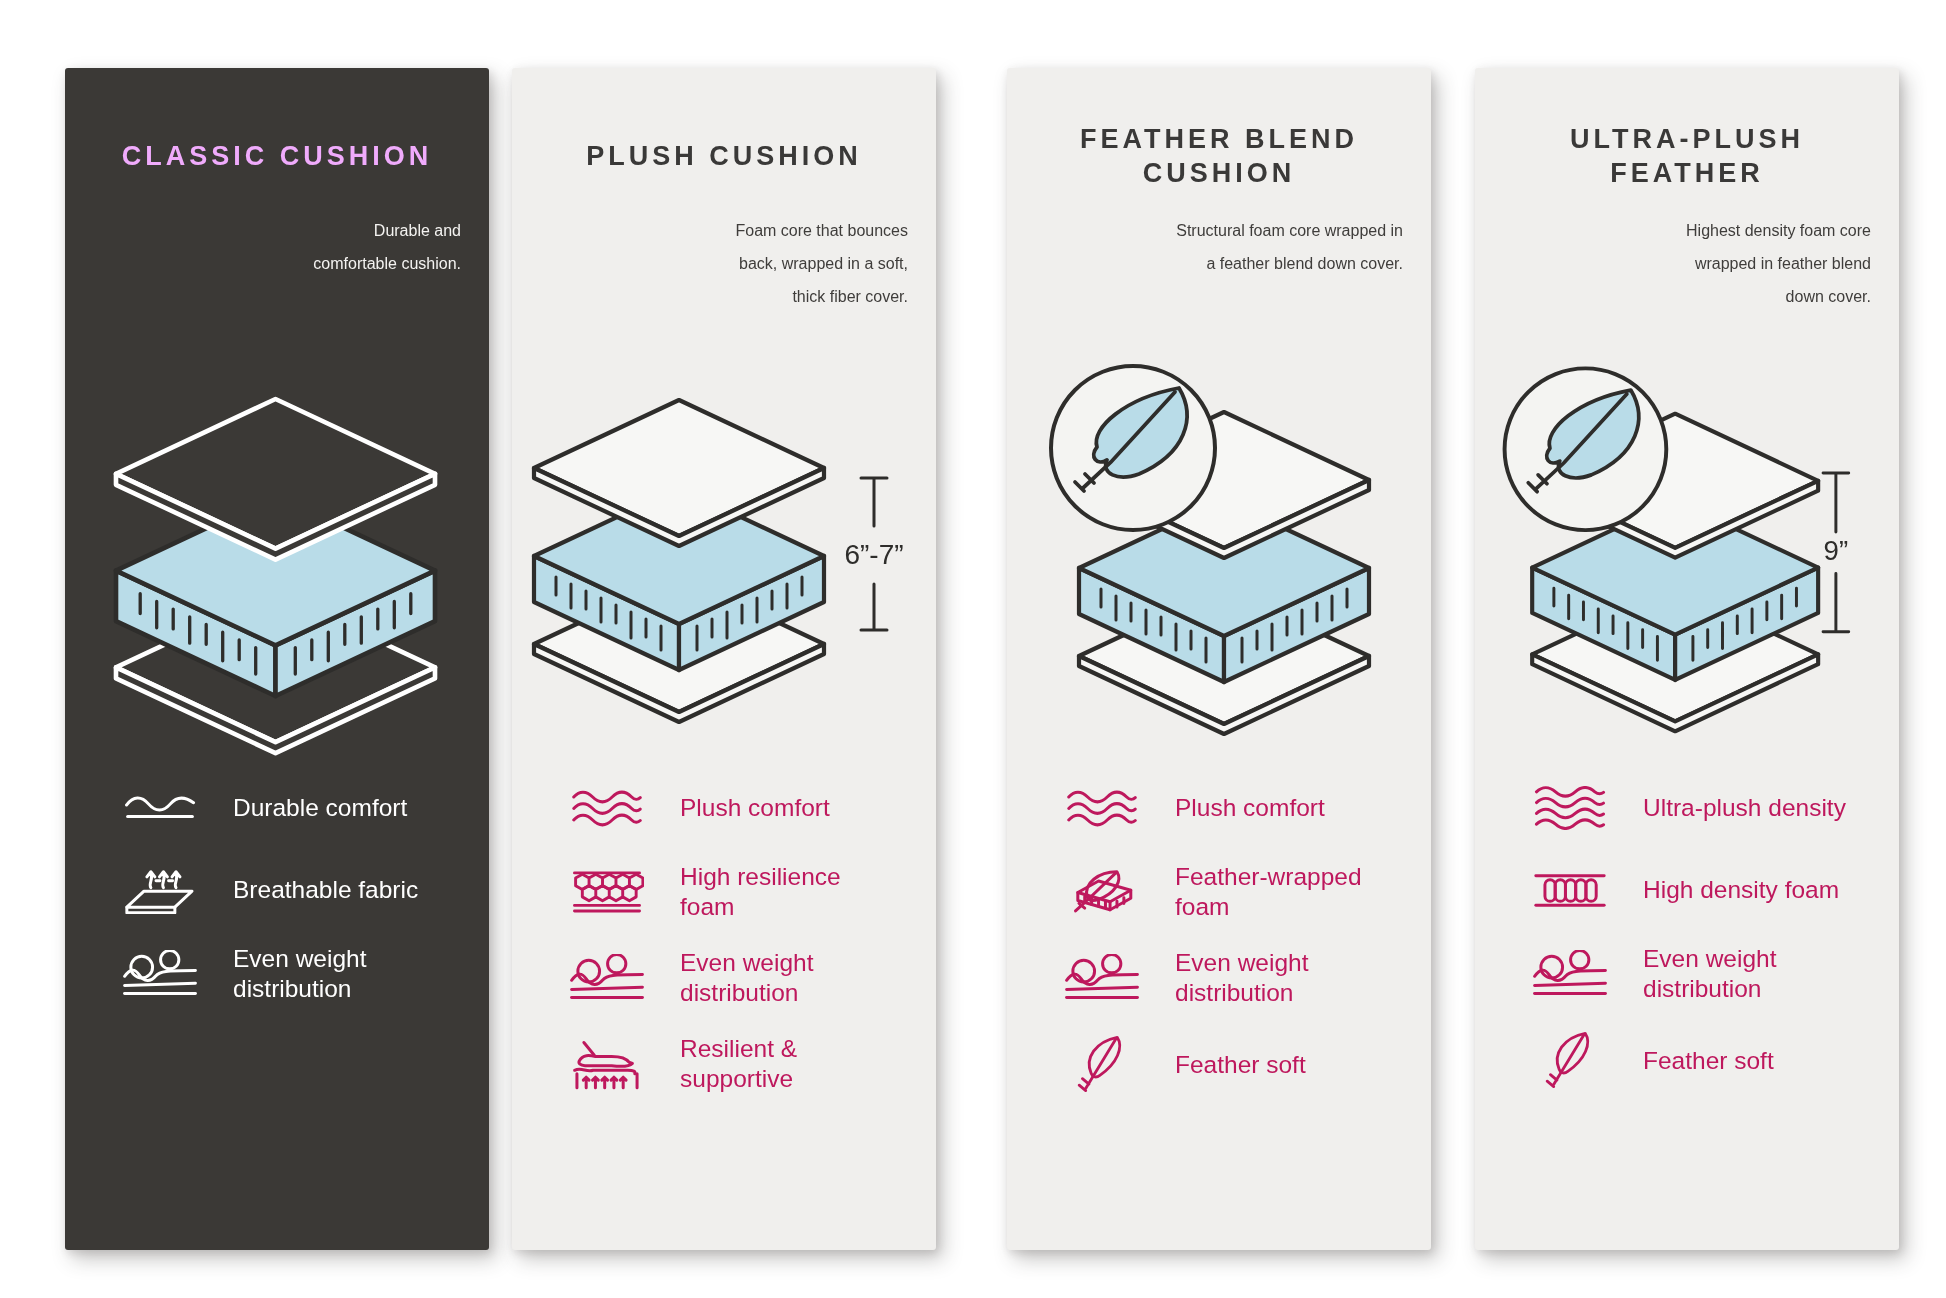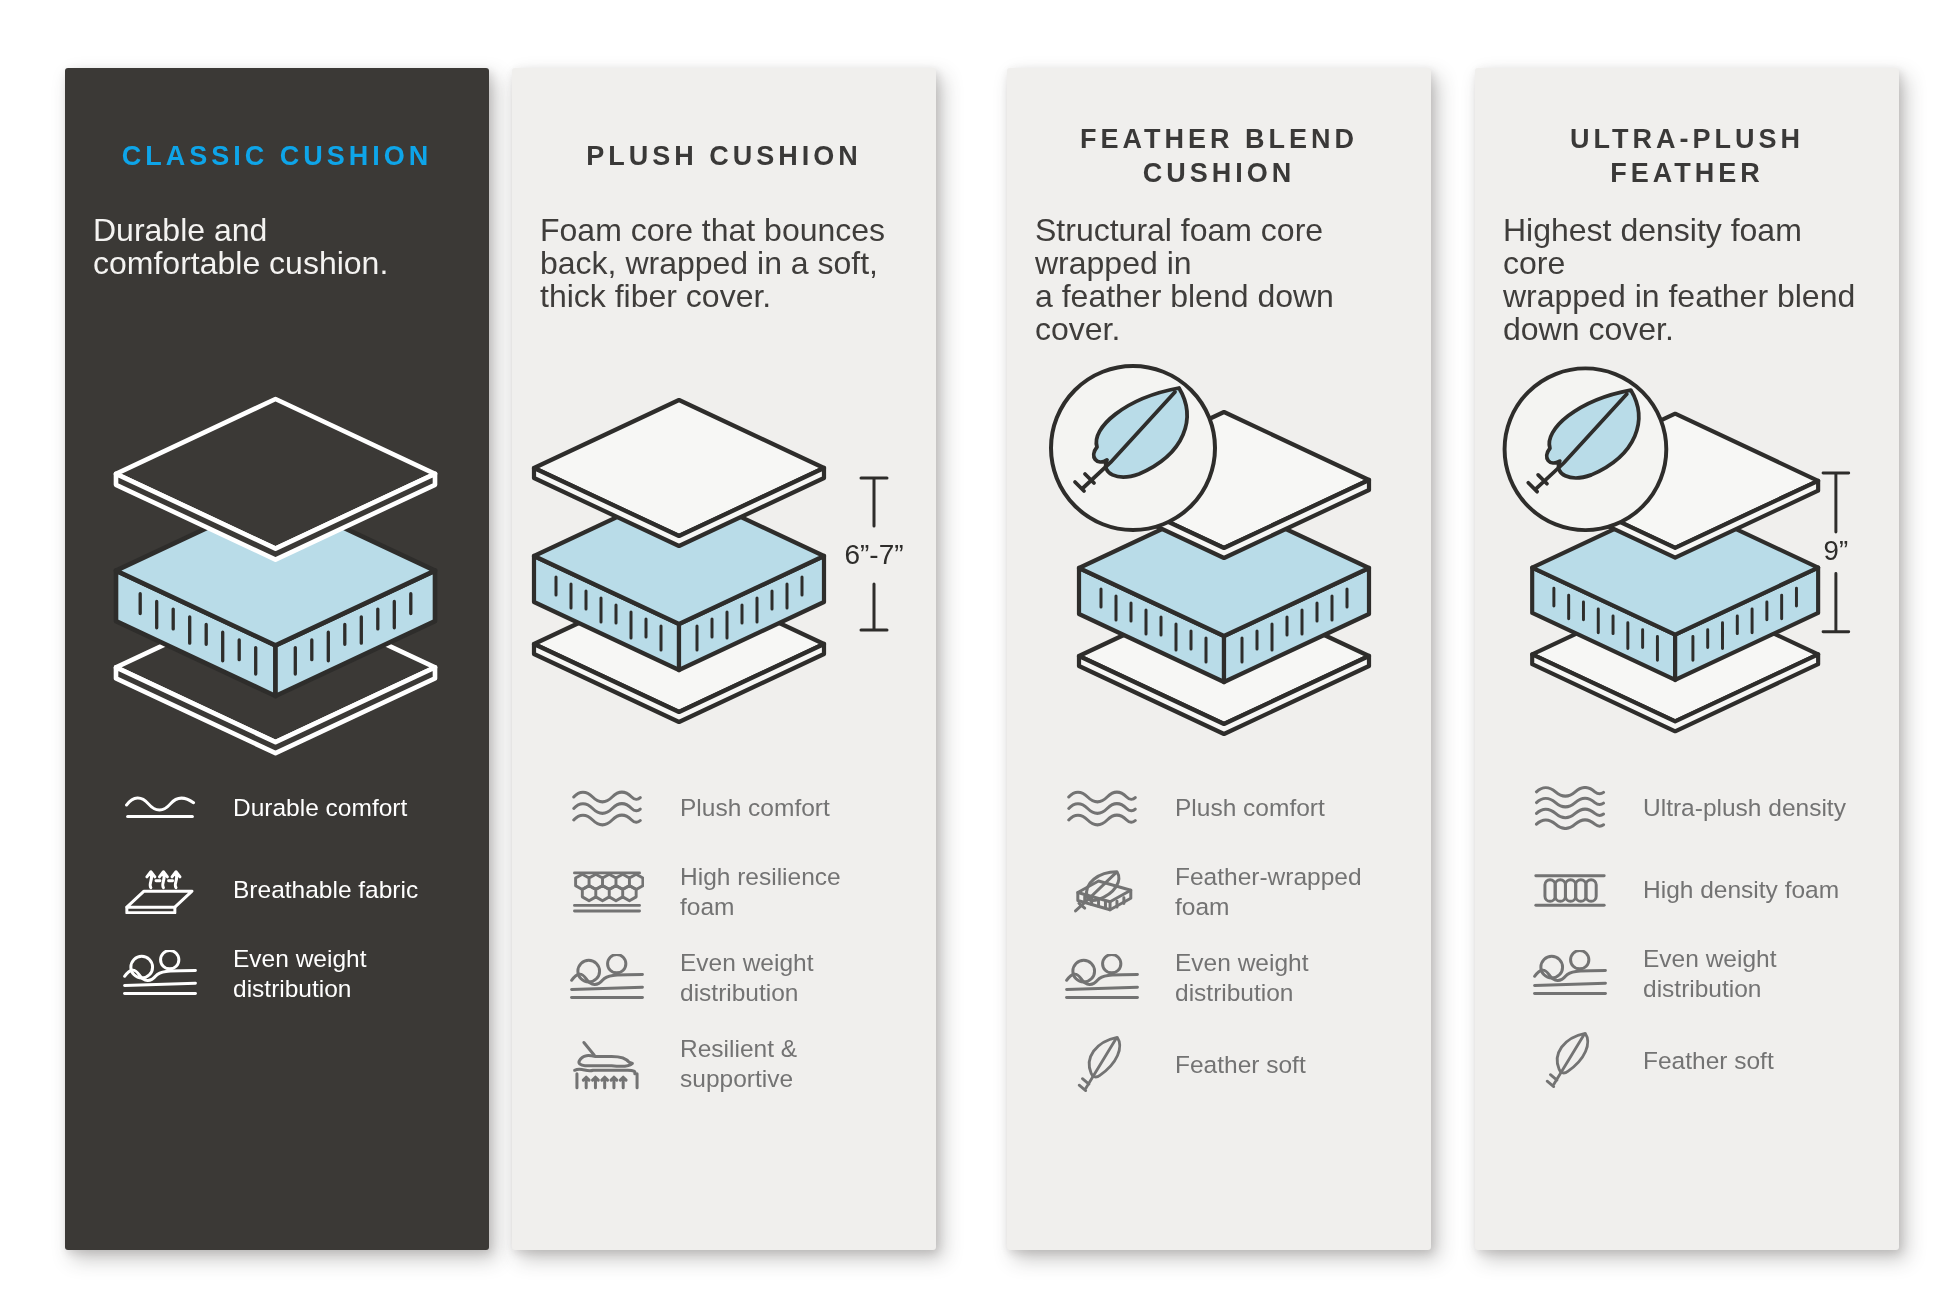--- a/index.html
+++ b/index.html
@@ -8,43 +8,43 @@
   .panel{position:absolute;top:68px;width:424px;height:1182px;background:var(--light,#f0efed);
     border-radius:3px;box-shadow:7px 9px 20px rgba(55,52,48,.28), 2px 3px 8px rgba(55,52,48,.14);}
   .panel--classic{background:var(--dark,#3b3936);--slab-fill:var(--dark,#3b3936);--slab-stroke:#ffffff;
     color:#ffffff;}
   .panel--p1{left:65px;}  .panel--p2{left:512px;}  .panel--p3{left:1007px;}  .panel--p4{left:1475px;}
 
   .panel h2{position:absolute;top:52px;left:12px;right:12px;height:72px;margin:0;
     display:flex;align-items:center;justify-content:center;text-align:center;
     font-size:27px;font-weight:bold;letter-spacing:4px;line-height:34px;color:#3a3938;
     white-space:pre-line;}
-  .panel--classic h2{color:#0ea5e9;}
-  .desc{position:absolute;top:146px;left:28px;right:28px;margin:0;text-align:left;
-    font-size:32px;line-height:33px;color:#3f3d3b;white-space:pre-line;}
+  .panel--classic h2{color:#f0abfc;}
+  .desc{position:absolute;top:146px;left:28px;right:28px;margin:0;text-align:right;
+    font-size:16px;line-height:33px;color:#3f3d3b;white-space:pre-line;}
   .panel--classic .desc{color:#f4f3f1;}
 
   .illo{position:absolute;left:0;right:0;display:flex;justify-content:center;}
   .panel--p1 .illo{top:328px;}
   .panel--p2 .illo{top:330px;}
   .panel--p3 .illo,.panel--p4 .illo{top:268px;}
 
   .slab-face{fill:var(--slab-fill,#f7f7f5);stroke:var(--slab-stroke,#2e2d2b);
     stroke-width:4.2;stroke-linejoin:round;}
   .slab-blue{fill:var(--accent,#b9dce8);stroke:var(--ink,#2e2d2b);stroke-width:4.2;stroke-linejoin:round;}
   .slab-dash{stroke:var(--ink,#2e2d2b);stroke-width:3;fill:none;stroke-linecap:round;}
   .badge-circle{fill:#f4f4f2;stroke:var(--ink,#2e2d2b);stroke-width:4;}
   .badge-feather{fill:var(--accent,#b9dce8);stroke:var(--ink,#2e2d2b);stroke-width:3.8;stroke-linejoin:round;}
   .badge-line{fill:none;stroke:var(--ink,#2e2d2b);stroke-width:3.8;stroke-linecap:round;}
   .measure{stroke:var(--ink,#2e2d2b);stroke-width:3;fill:none;stroke-linecap:round;}
   .measure-text{fill:var(--ink,#2e2d2b);font-size:28px;font-family:"Liberation Sans",sans-serif;}
 
   .features{position:absolute;top:712px;left:56px;right:18px;margin:0;padding:0;list-style:none;}
   .feature{display:flex;align-items:center;gap:34px;min-height:56px;margin-bottom:26px;
-    color:#737373;}
+    color:#be185d;}
   .panel--classic .feature{color:#ffffff;}
   .ficon{width:78px;display:flex;justify-content:center;align-items:center;flex:0 0 78px;}
   .ficon svg *{fill:none;stroke:currentColor;stroke-width:2.6;stroke-linecap:round;stroke-linejoin:round;}
   .flabel{font-size:24.5px;line-height:30px;white-space:pre-line;}
 </style>
 </head>
 <body>
 
 <svg width="0" height="0" style="position:absolute" aria-hidden="true">
   <defs>

